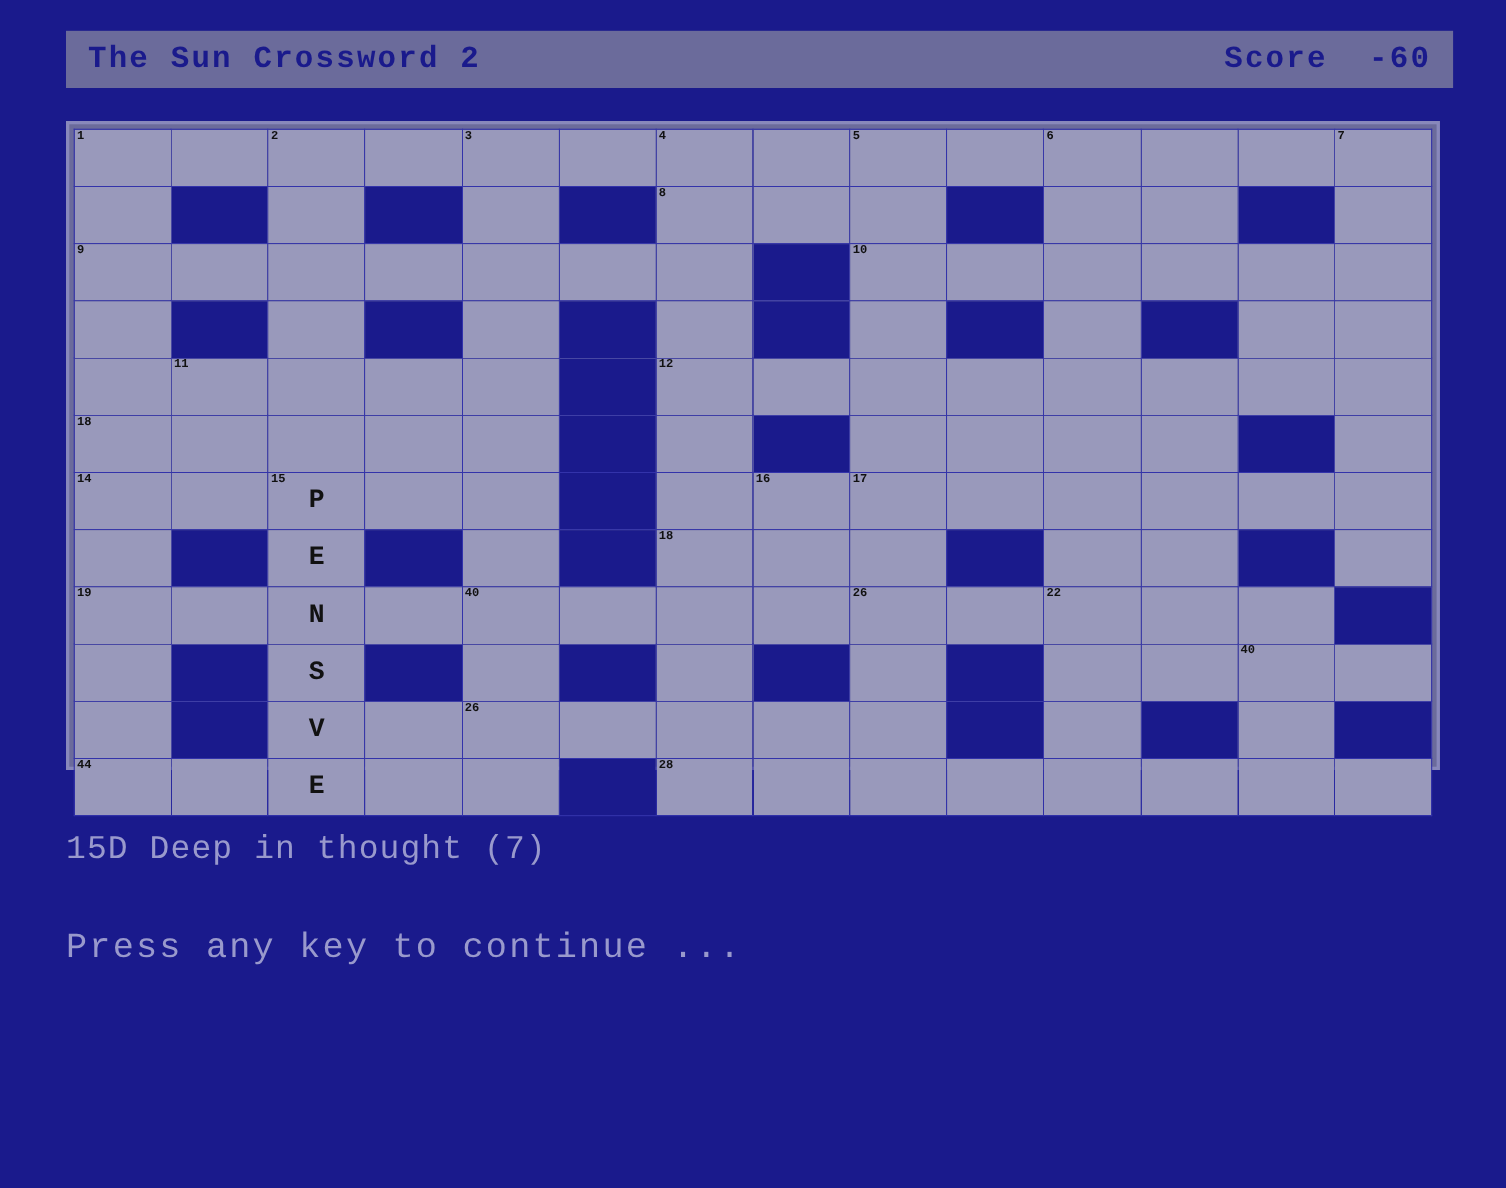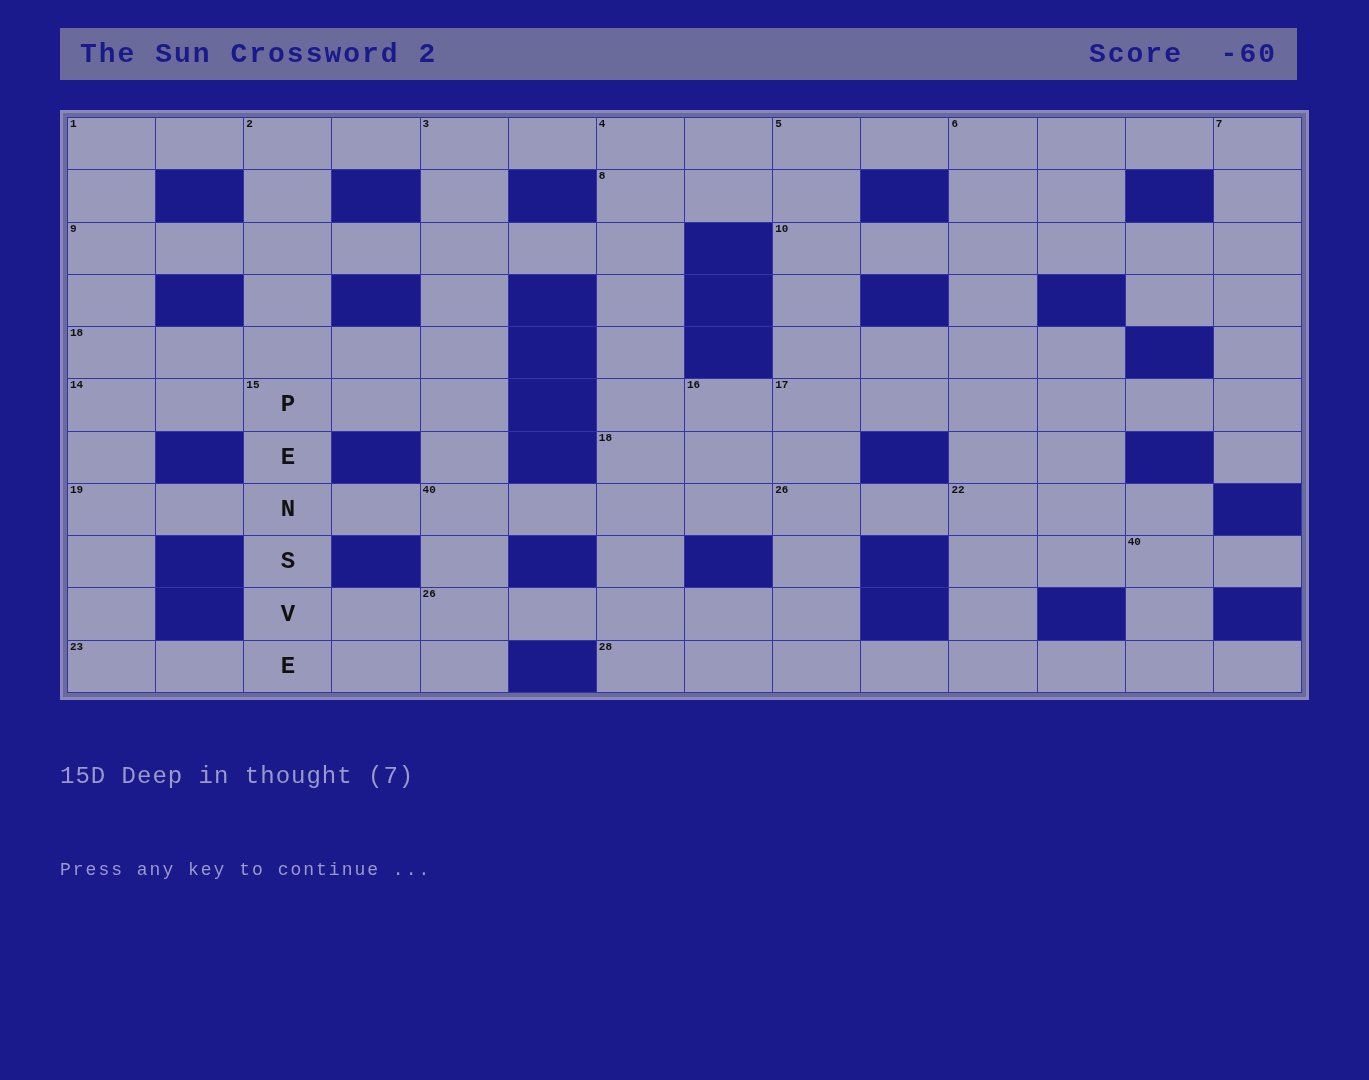--- a/index.html
+++ b/index.html
@@ -10,21 +10,21 @@
       font-family: 'Courier New', Courier, monospace;
       overflow: hidden;
       position: relative;
     }
 
     
     #title-bar {
       position: absolute;
       top: 28px;
       left: 60px;
-      right: 72px;
+      right: 48px;
       height: 52px;
       background-color: #6b6b9b;
       display: flex;
       align-items: center;
       justify-content: space-between;
       padding: 0 20px;
     }
     #title-bar span {
       color: #1a1a8c;
       font-size: 28px;
@@ -85,33 +85,33 @@
       font-family: 'Courier New', Courier, monospace;
     }
 
     
     #clue-area {
       position: absolute;
       bottom: 290px;
       left: 60px;
       right: 60px;
       color: #9999cc;
-      font-size: 24px;
+      font-size: 30px;
       font-family: 'Courier New', Courier, monospace;
       letter-spacing: 1px;
     }
 
     
     #press-key {
       position: absolute;
       bottom: 200px;
       left: 60px;
       right: 60px;
       color: #9999cc;
-      font-size: 18px;
+      font-size: 32px;
       font-family: 'Courier New', Courier, monospace;
       letter-spacing: 2px;
     }
   </style>
 </head>
 <body>
 
 <div id="title-bar">
   <span>The Sun Crossword 2</span>
   <span>
@@ -204,20 +204,40 @@
       <td></td>
       <td class="dark"></td>
       <td></td>
       <td class="dark"></td>
       <td></td>
       <td class="dark"></td>
       <td></td>
       <td></td>
     </tr>
 
+    <tr>
+      <td></td>
+      <td>
+            <span class="cell-num">11</span>
+          </td>
+      <td></td>
+      <td></td>
+      <td></td>
+      <td class="dark"></td>
+      <td>
+            <span class="cell-num">12</span>
+          </td>
+      <td></td>
+      <td></td>
+      <td></td>
+      <td></td>
+      <td></td>
+      <td></td>
+      <td></td>
+    </tr>
 
     <tr>
       <td>
             <span class="cell-num">18</span>
           </td>
       <td></td>
       <td></td>
       <td></td>
       <td></td>
       <td class="dark"></td>
@@ -332,21 +352,21 @@
       <td></td>
       <td class="dark"></td>
       <td></td>
       <td class="dark"></td>
       <td></td>
       <td class="dark"></td>
     </tr>
 
     <tr>
       <td>
-            <span class="cell-num">23</span>
+            <span class="cell-num">44</span>
           </td>
       <td></td>
       <td><span class="cell-letter">E</span></td>
       <td></td>
       <td></td>
       <td class="dark"></td>
       <td>
             <span class="cell-num">28</span>
           </td>
       <td></td>

